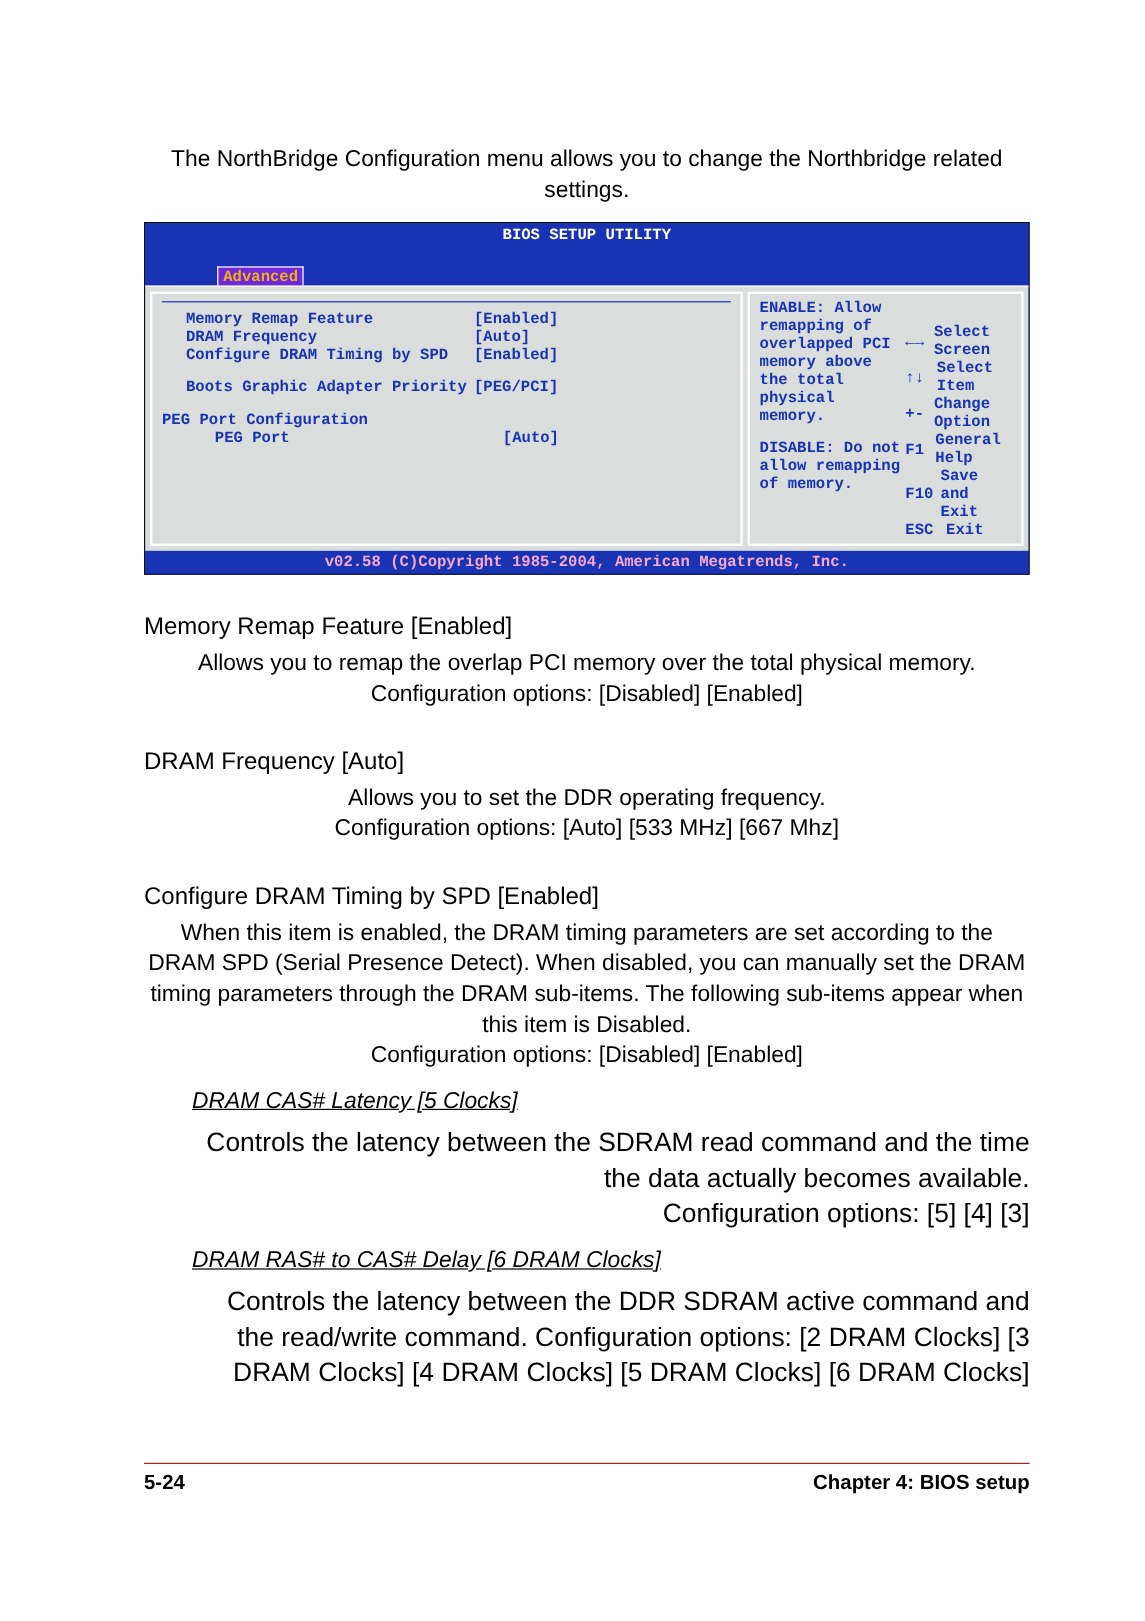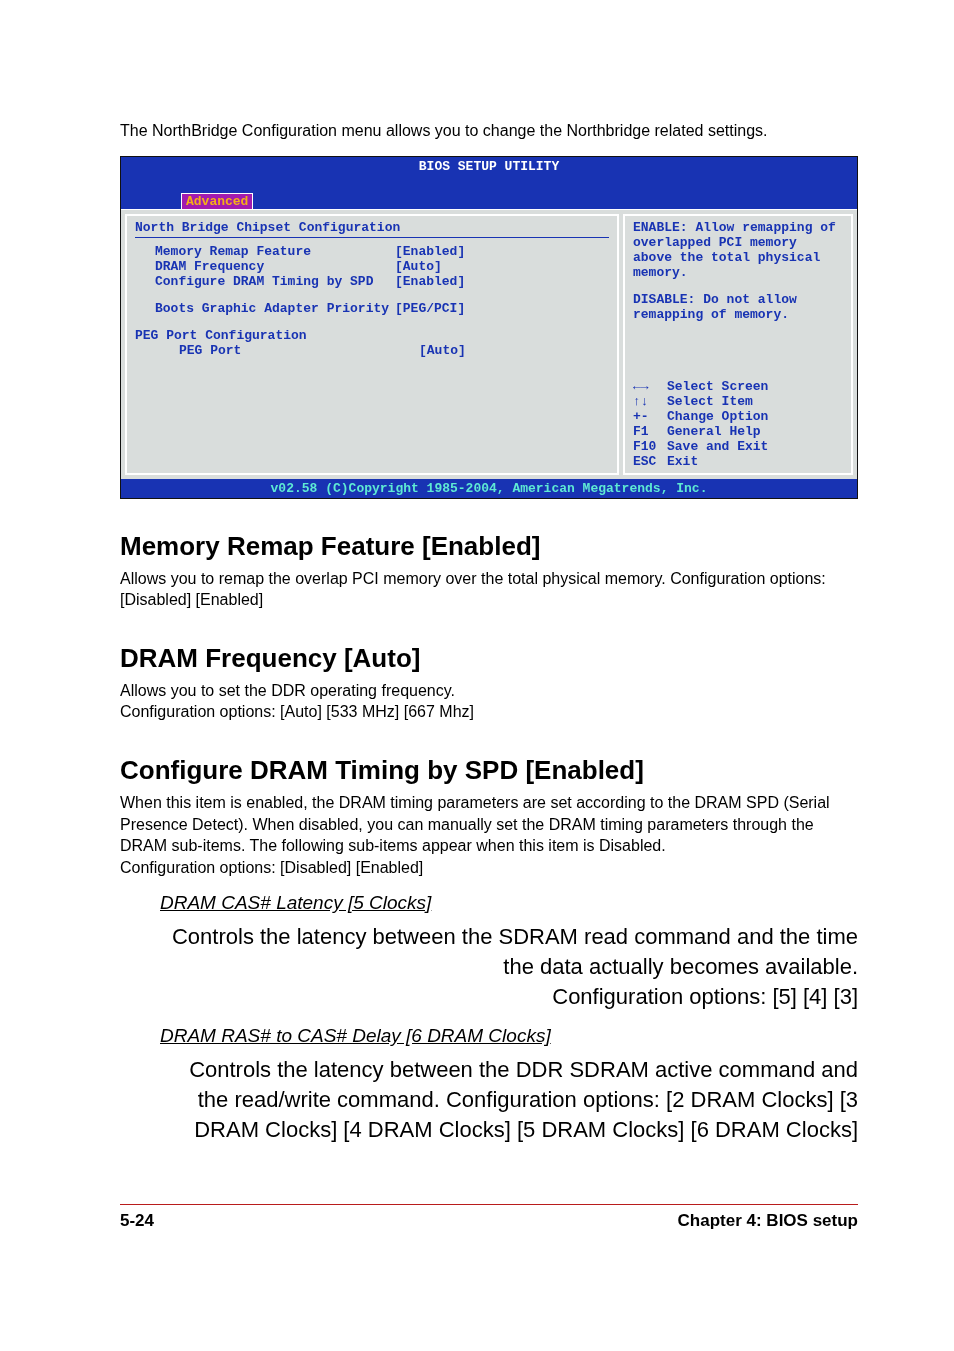--- a/index.html
+++ b/index.html
@@ -13,27 +13,28 @@
   .page {
     padding: 120px 96px 60px 120px;
   }
   .section-title-italic {
     font-style: italic;
     font-weight: bold;
     font-size: 22px;
     margin-bottom: 6px;
   }
   .body-text {
-    font-size: 16px;
+    font-size: 19px;
     line-height: 1.35;
     margin-bottom: 14px;
+    text-align: center;
   }
   .section-title {
-    font-weight: bold;
-    font-size: 26px;
+    font-weight: normal;
+    font-size: 20px;
     margin-top: 32px;
     margin-bottom: 6px;
   }
   .sub-item {
     margin-left: 40px;
     margin-top: 14px;
   }
   .sub-item-title {
     font-style: italic;
     text-decoration: underline;
@@ -66,21 +67,21 @@
   }
   .bios-title-text {
     display: block;
   }
   .bios-tab {
     position: absolute;
     left: 60px;
     bottom: 0;
     font-weight: bold;
     color: #f5b017;
-    background: #a21caf;
+    background: #6d28d9;
     border: 1px solid #fff;
     border-bottom: none;
     padding: 0 4px;
   }
   .bios-body {
     display: flex;
     border-top: 1px solid #fff;
     background: #d9dddc;
     position: relative;
   }
@@ -101,36 +102,35 @@
     margin: 2px 0 6px 0;
   }
   .bios-right {
     width: 210px;
     border: 2px solid #fff;
     margin: 4px 4px 4px 0;
     padding: 4px 8px;
     color: #1833b3;
     background: #d9dddc;
     display: flex;
-    flex-direction: column;
+    flex-direction: row;
     justify-content: space-between;
-    gap: 37px;
   }
   .bios-row {
     display: flex;
   }
   .bios-row .lbl { width: 240px; margin-left: 20px; }
   .bios-row .val { }
   .bios-indent { padding-left: 24px; }
   .nav-block { margin-top: 20px; font-weight: bold; }
   .nav-row { display:flex; gap:6px; align-items:center; }
   .nav-sym { width: 28px; text-align:left;}
   .bios-footer {
     background: #1833b3;
-    color: #5eead4;
+    color: #f9a8d4;
     text-align: center;
     padding: 2px 0;
   }
 
   
   .page-footer {
     display: flex;
     justify-content: space-between;
     border-top: 1px solid #b91c1c;
     margin-top: 60px;
@@ -152,21 +152,20 @@
 
   <div class="body-text">The NorthBridge Configuration menu allows you to change the Northbridge related settings.</div>
 
   <div class="bios-box">
     <div class="bios-titlebar">
       <span class="bios-title-text">BIOS SETUP UTILITY</span>
       <span class="bios-tab">Advanced</span>
     </div>
     <div class="bios-body">
       <div class="bios-left">
-        <div class="heading">North Bridge Chipset Configuration</div>
         <div class="divider"></div>
         <div class="bios-row">
           <span class="lbl">Memory Remap Feature</span>
           <span class="val">[Enabled]</span>
         </div>
         <div class="bios-row">
           <span class="lbl">DRAM Frequency</span>
           <span class="val">[Auto]</span>
         </div>
         <div class="bios-row">

